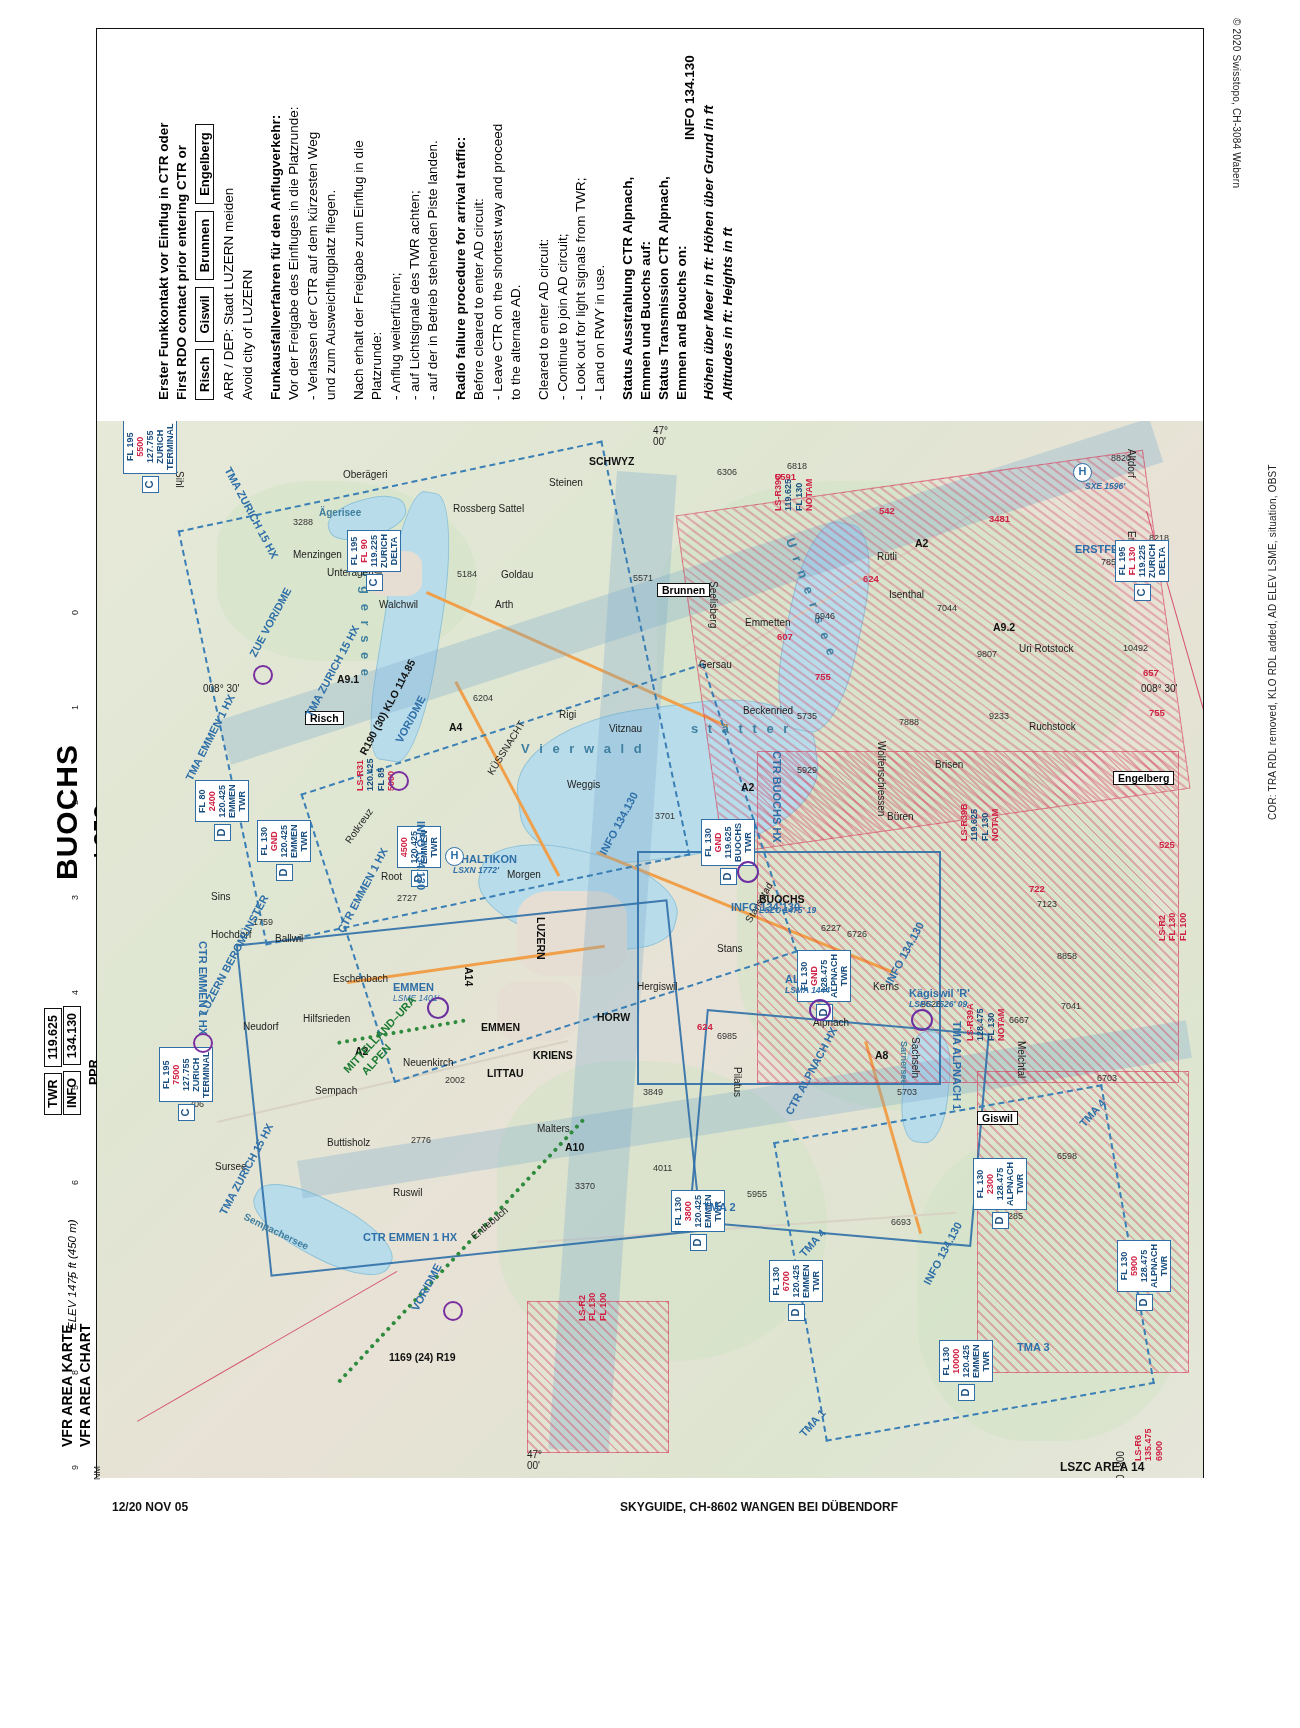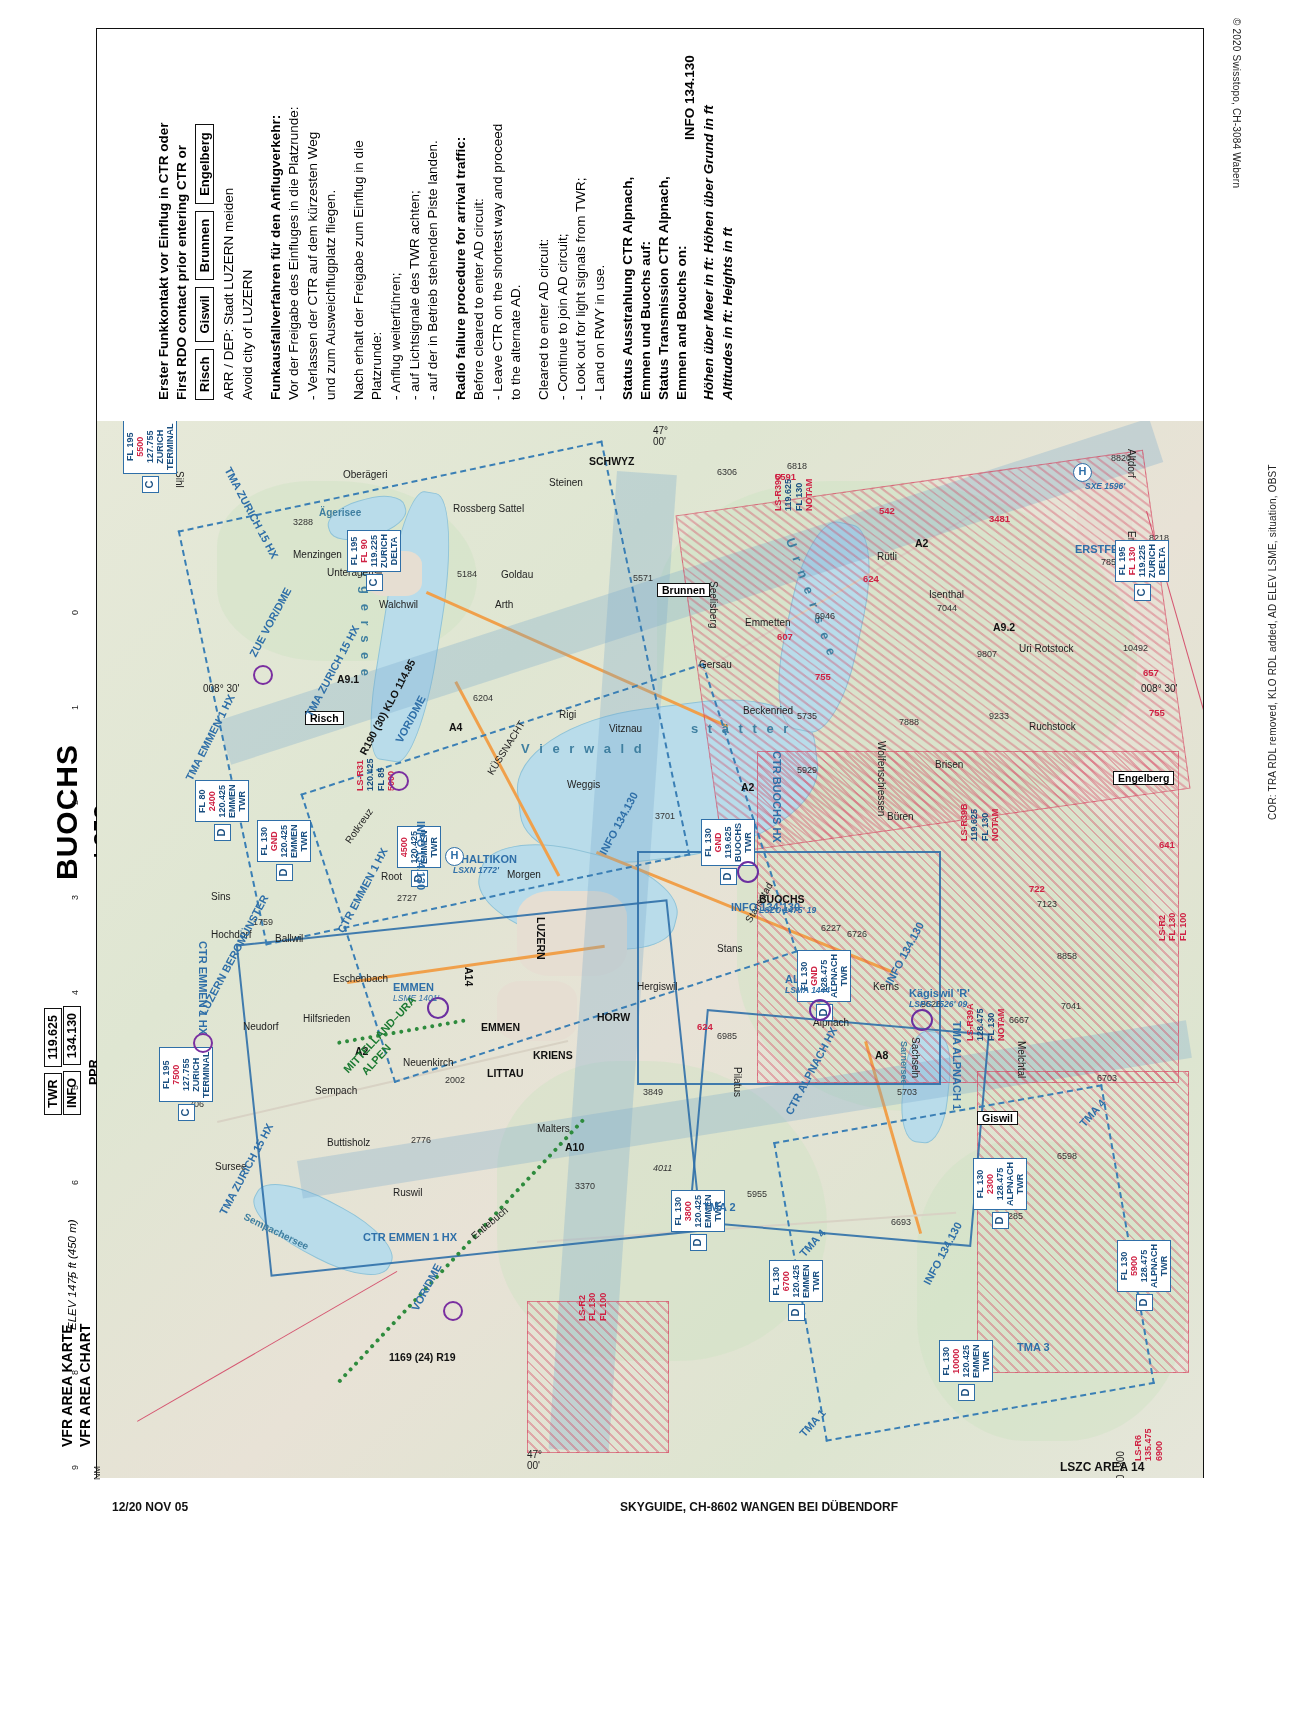--- a/index.html
+++ b/index.html
@@ -271,21 +271,21 @@
   <div class="lbl" style="left:452px;top:56px;">Steinen</div>
   <div class="lbl-b" style="left:492px;top:34px;">SCHWYZ</div>
   <div class="lbl" style="left:356px;top:82px;">Rossberg Sattel</div>
   <div class="lbl" style="left:282px;top:178px;">Walchwil</div>
   <div class="lbl" style="left:398px;top:178px;">Arth</div>
   <div class="lbl" style="left:404px;top:148px;">Goldau</div>
   <div class="townbox" style="left:560px;top:162px;">Brunnen</div>
   <div class="lbl" style="left:622px;top:160px;transform:rotate(90deg);transform-origin:left top;">Seelisberg</div>
   <div class="lbl" style="left:648px;top:196px;">Emmetten</div>
   <div class="lbl" style="left:780px;top:130px;">Rütli</div>
-  <div class="lbl" style="left:832px;top:168px;">Isenthal</div>
+  <div class="lbl" style="left:792px;top:168px;">Isenthal</div>
   <div class="lbl" style="left:1040px;top:28px;transform:rotate(90deg);transform-origin:left top;">Altdorf</div>
   <div class="lbl" style="left:1040px;top:110px;transform:rotate(90deg);transform-origin:left top;">Erstfeld</div>
   <div class="lbl-blue" style="left:978px;top:122px;">ERSTFELD 'R'</div>
   <div class="lbl" style="left:922px;top:222px;">Uri Rotstock</div>
   <div class="lbl" style="left:932px;top:300px;">Ruchstock</div>
   <div class="townbox" style="left:1016px;top:350px;">Engelberg</div>
   <div class="lbl" style="left:838px;top:338px;">Brisen</div>
   <div class="lbl" style="left:790px;top:320px;transform:rotate(90deg);transform-origin:left top;">Wolfenschiessen</div>
   <div class="lbl" style="left:790px;top:390px;">Büren</div>
   <div class="lbl" style="left:646px;top:284px;">Beckenried</div>
@@ -357,34 +357,34 @@
   <div class="lbl-elev" style="left:794px;top:796px;">6693</div>
   <div class="lbl-elev" style="left:650px;top:768px;">5955</div>
   <div class="lbl-elev" style="left:546px;top:666px;">3849</div>
   <div class="lbl-elev" style="left:478px;top:760px;">3370</div>
   <div class="lbl-elev" style="left:314px;top:714px;">2776</div>
   <div class="lbl-elev" style="left:348px;top:654px;">2002</div>
   <div class="lbl-elev" style="left:300px;top:472px;">2727</div>
   <div class="lbl-elev" style="left:156px;top:496px;">1759</div>
   <div class="lbl-elev" style="left:92px;top:678px;">706</div>
   <div class="lbl-elev" style="left:96px;top:646px;">1324</div>
-  <div class="lbl-elev" style="left:556px;top:742px;font-style:italic;">4011</div>
+  <div class="lbl-elev" style="left:556px;top:742px;">4011</div>
   <div class="lbl-elev" style="left:620px;top:610px;">6985</div>
   <div class="lbl-elev" style="left:724px;top:502px;">6227</div>
   <div class="lbl-elev" style="left:800px;top:666px;">5703</div>
   <div class="lbl-elev" style="left:912px;top:594px;">6667</div>
   <div class="lbl-elev" style="left:558px;top:390px;">3701</div>
   <div class="lbl-elev" style="left:376px;top:272px;">6204</div>
   <div class="lbl-elev" style="left:824px;top:578px;">5526</div>
 
   <div class="lbl-red" style="left:782px;top:84px;">542</div>
   <div class="lbl-red" style="left:766px;top:152px;">624</div>
   <div class="lbl-red" style="left:1046px;top:246px;">657</div>
   <div class="lbl-red" style="left:1052px;top:286px;">755</div>
-  <div class="lbl-red" style="left:1062px;top:418px;">641</div>
+  <div class="lbl-red" style="left:1062px;top:418px;">525</div>
   <div class="lbl-red" style="left:932px;top:462px;">722</div>
   <div class="lbl-red" style="left:1052px;top:828px;">507</div>
   <div class="lbl-red" style="left:600px;top:600px;">624</div>
   <div class="lbl-red" style="left:680px;top:210px;">607</div>
   <div class="lbl-red" style="left:718px;top:250px;">755</div>
   <div class="lbl-red" style="left:892px;top:92px;">3481</div>
   <div class="lbl-red" style="left:678px;top:50px;">5591</div>
 
   <div class="lbl-b" style="left:240px;top:252px;">A9.1</div>
   <div class="lbl-b" style="left:896px;top:200px;">A9.2</div>

